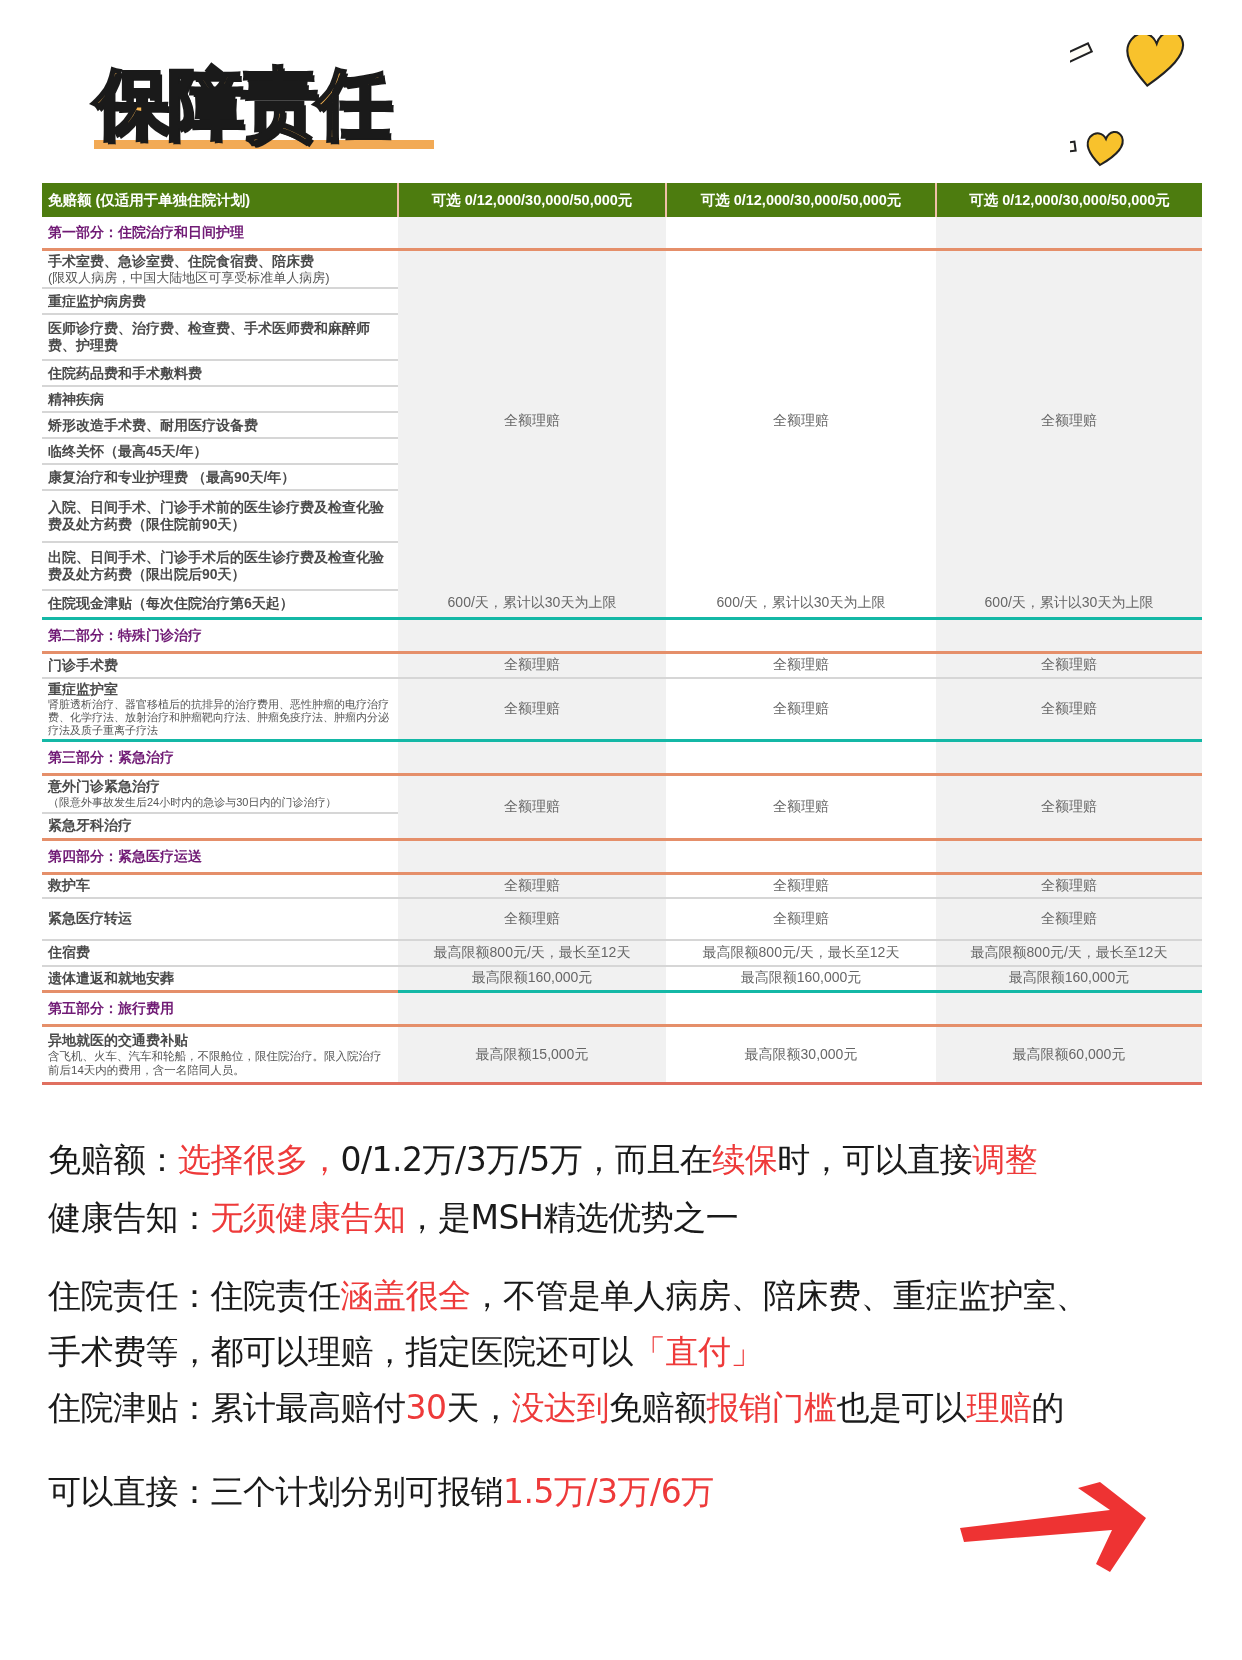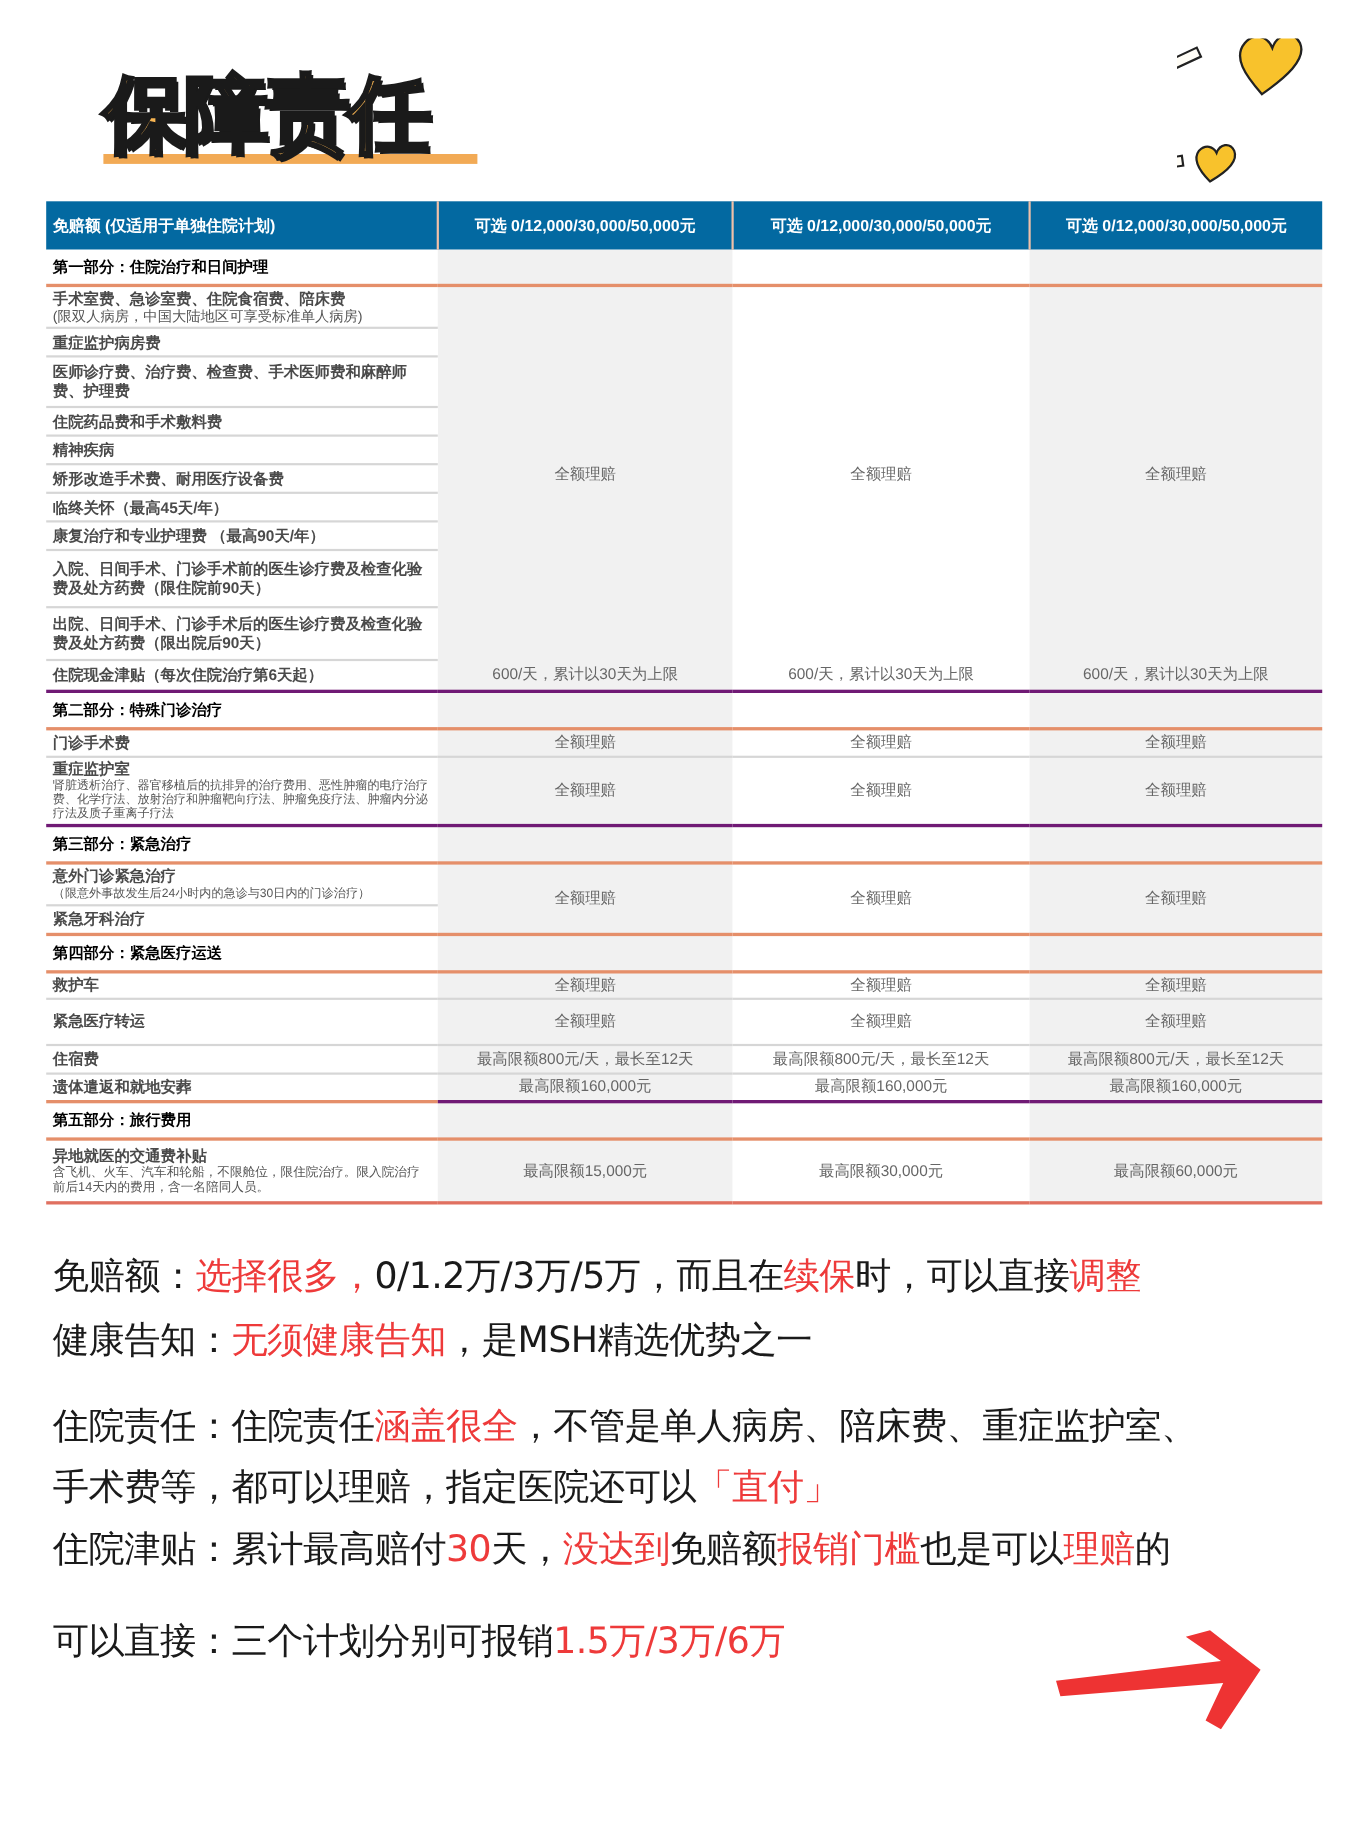--- a/index.html
+++ b/index.html
@@ -9,33 +9,33 @@
   .title-text { position:relative; z-index:2; font-size:76px; font-weight:900; color:#f8b552;
     letter-spacing:-2px; line-height:84px;
     -webkit-text-stroke:3px #1a1a1a; text-shadow:3px 3px 0 #1a1a1a; }
   .title-bar { position:absolute; left:0; top:78px; width:340px; height:9px; background:#f2aa55; z-index:1; }
   .deco { position:absolute; left:1070px; top:35px; width:170px; height:140px; }
 
   table.ins { position:absolute; left:42px; top:183px; width:1160px; border-collapse:collapse; table-layout:fixed;
     font-family:"Liberation Sans","DejaVu Sans",sans-serif; }
   table.ins col.c0 { width:356px; } table.ins col.c1 { width:268px; }
   table.ins col.c2 { width:270px; } table.ins col.c3 { width:266px; }
-  th { background:#0369a1; color:#ffffff; font-size:14.5px; font-weight:bold; height:44px; padding:0 6px;
+  th { background:#4d7c0f; color:#ffffff; font-size:14.5px; font-weight:bold; height:34px; padding:0 6px;
        border-right:2px solid #f0c0a8; text-align:center; }
   th.first { text-align:left; }
   th:last-child { border-right:none; }
   td { font-size:14px; color:#555; padding:2px 6px; vertical-align:middle; }
   td.lbl { font-weight:bold; color:#4a4a4a; border-bottom:2px solid #d6d6d6; line-height:17px; }
   td.lbl .sub { font-weight:normal; font-size:13px; color:#555; display:block; line-height:15px; }
   td.val { text-align:center; color:#666; font-size:14px; }
   td.g { background:#f1f1f1; } td.w { background:#ffffff; }
   tr.sec td { border-bottom:3px solid #e58f6a; height:27px; }
-  tr.sec td.lbl { color:#000000; font-weight:bold; }
+  tr.sec td.lbl { color:#701a75; font-weight:bold; }
   tr.bl td { border-bottom:2px solid #d6d6d6; }
-  tr.oline td { border-bottom:3px solid #701a75; }
+  tr.oline td { border-bottom:3px solid #14b8a6; }
   tr.rline td { border-bottom:3px solid #e07060; }
 
   .notes { position:absolute; left:48px; top:1138px; width:1190px; font-family:"DejaVu Sans",sans-serif;
            font-size:33px; color:#1a1a1a; }
   .note { position:absolute; left:0; white-space:nowrap; letter-spacing:-0.5px; }
   .red { color:#ee3a3a; }
   .arrow { position:absolute; left:950px; top:1480px; width:200px; height:100px; }
 </style>
 </head>
 <body>

